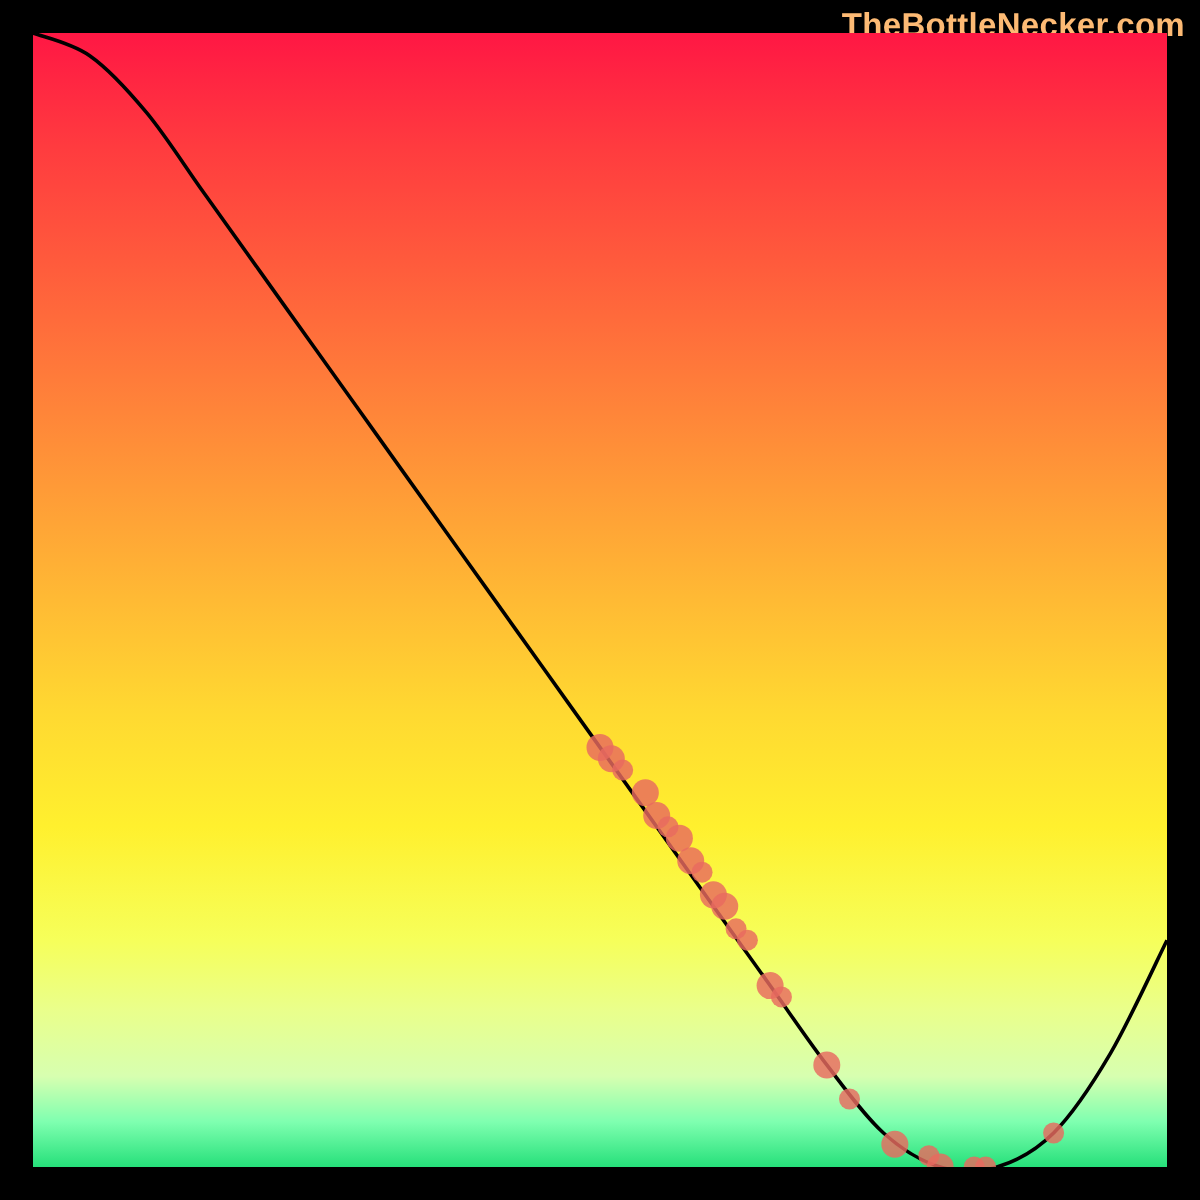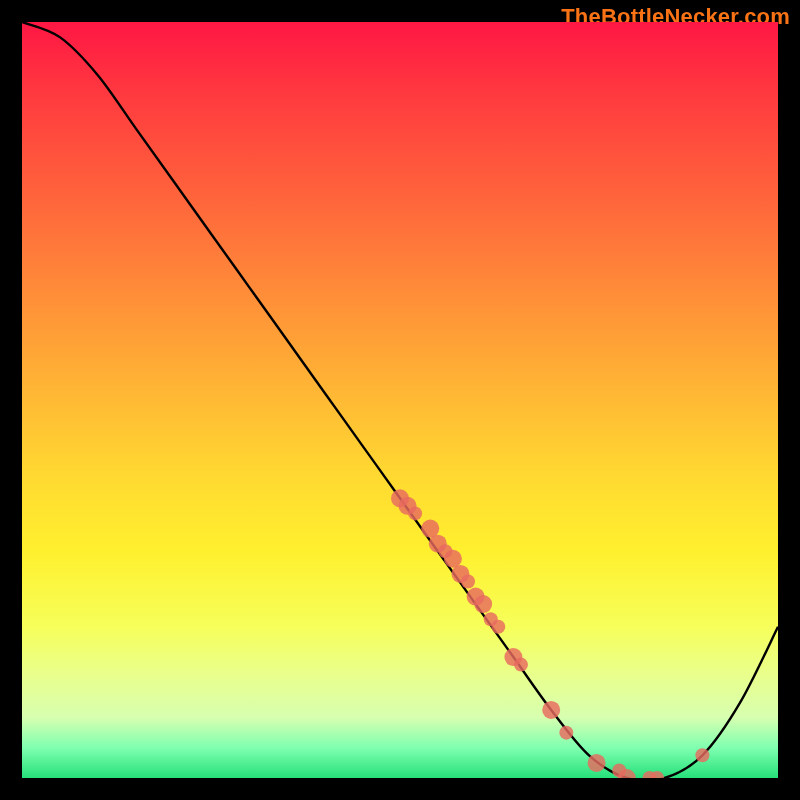--- a/index.html
+++ b/index.html
@@ -14,21 +14,21 @@
   .stage {
     position: relative;
     width: 800px;
     height: 800px;
     background: #000;
   }
   .watermark {
     position: absolute;
     top: 4px;
     right: 10px;
-    color: #f97316;
+    color: #fdba74;
     font-size: 22px;
     font-weight: 600;
     letter-spacing: 0.2px;
     user-select: none;
   }
   
   .plot {
     position: absolute;
     left: 22px;
     top: 22px;

